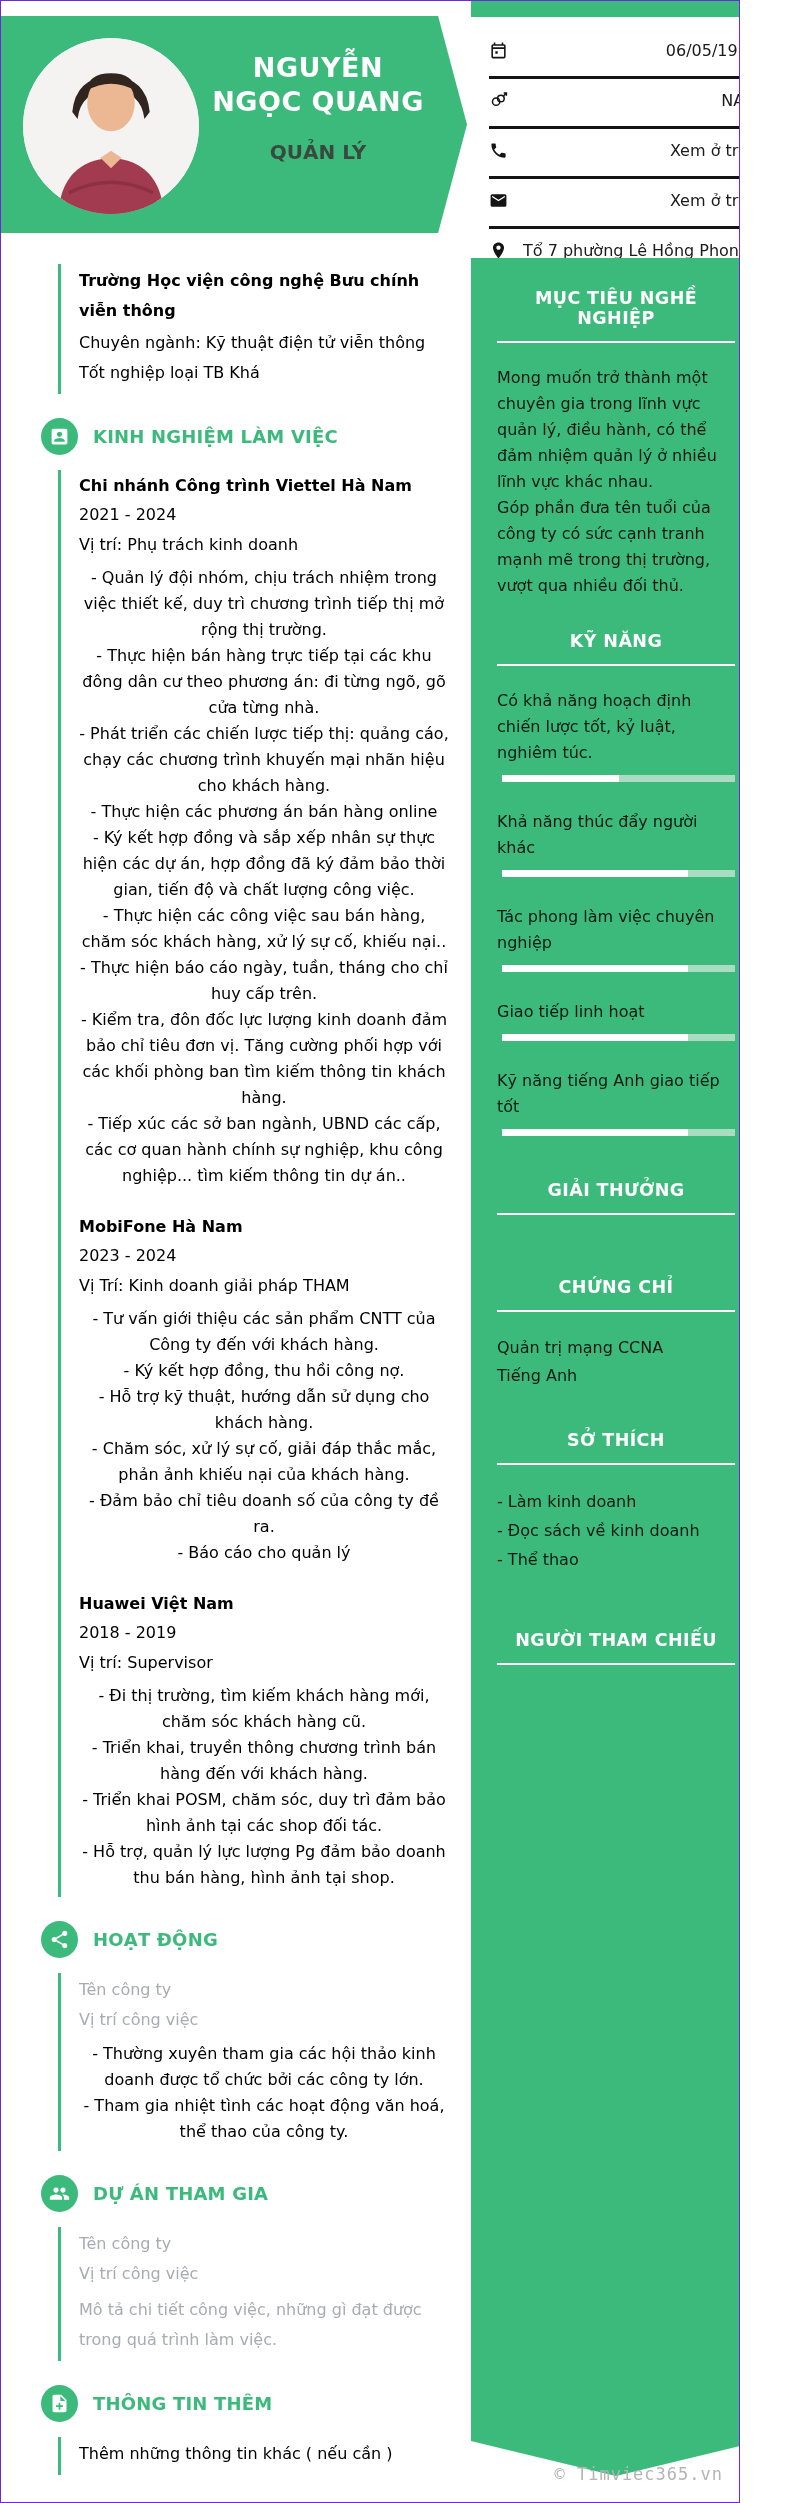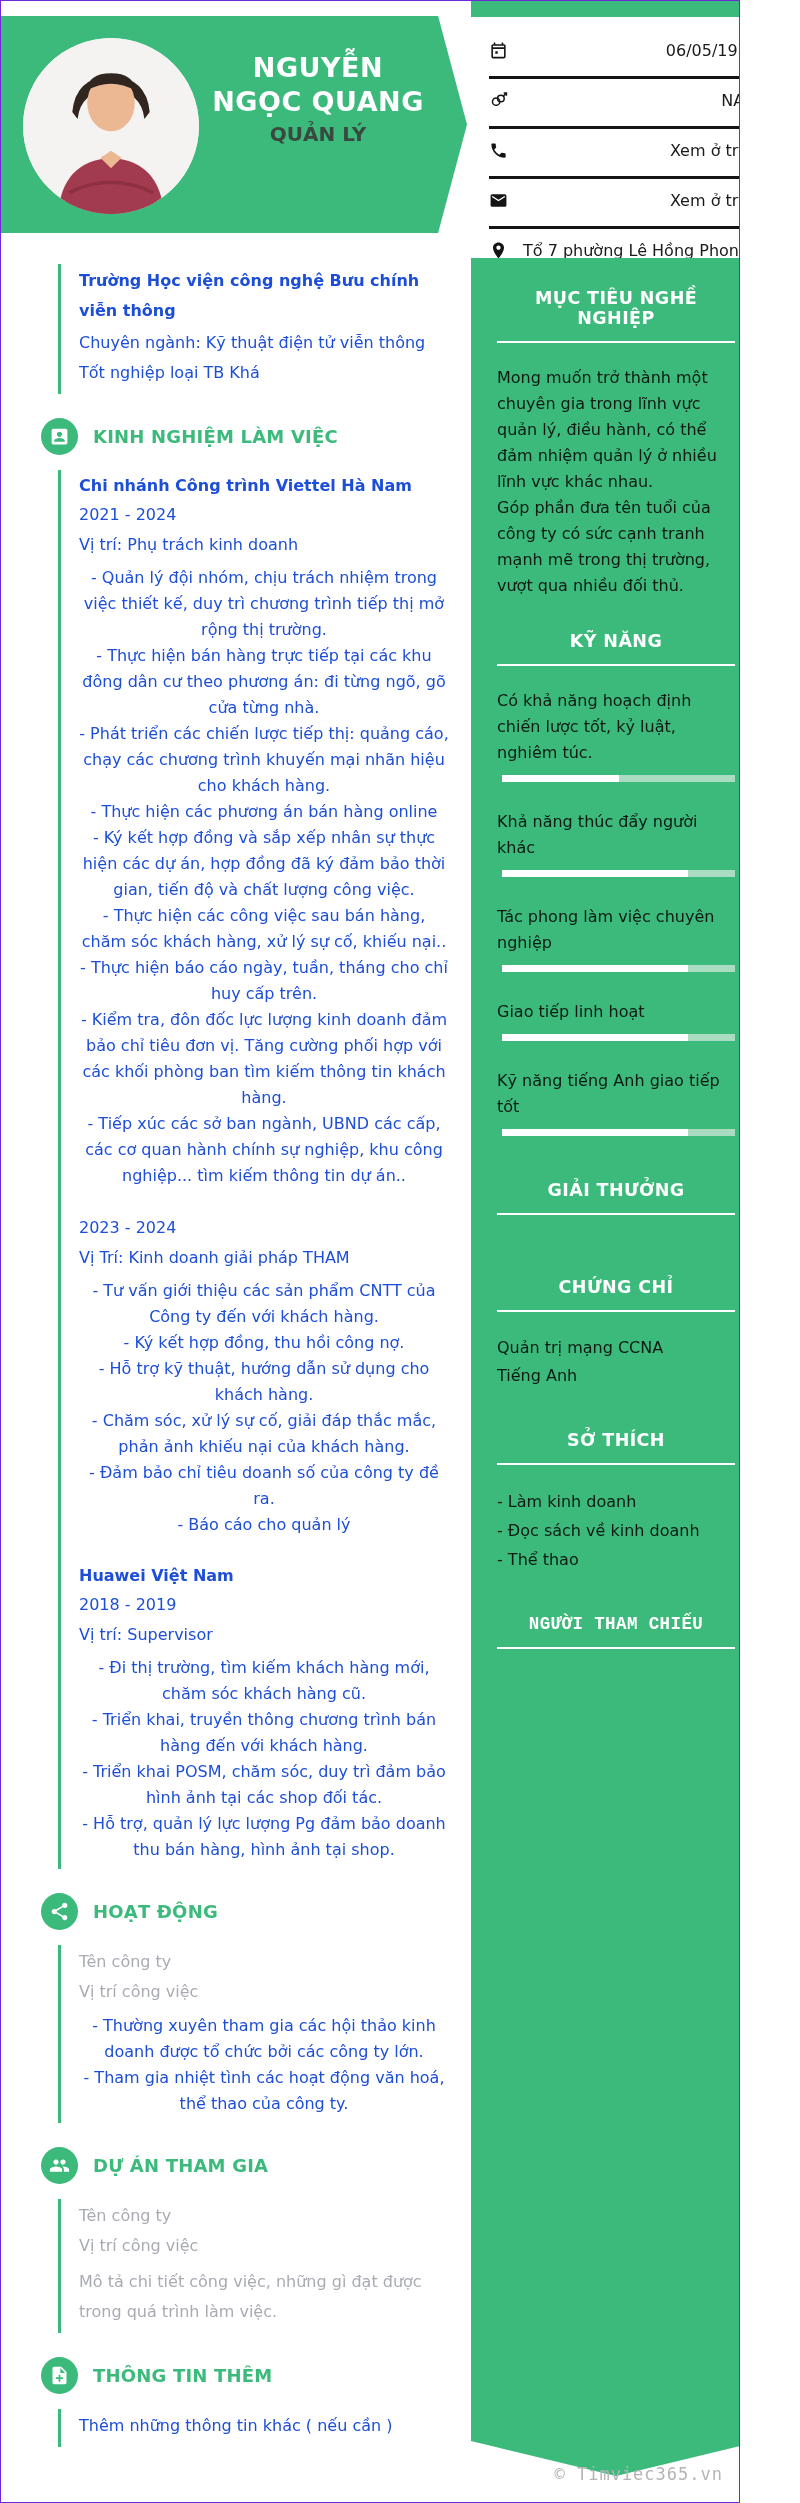--- a/index.html
+++ b/index.html
@@ -13,21 +13,21 @@
   body{font-family:"DejaVu Sans","Liberation Sans",sans-serif;}
   .page{position:relative;width:740px;height:2503px;background:#fff;border:1px solid #6d28d9;overflow:hidden;}
 
   
   .header-band{position:absolute;top:15px;left:0;width:466px;height:217px;background:var(--green);
     clip-path:polygon(0 0,93.8% 0,100% 50%,93.8% 100%,0 100%);}
   .avatar{position:absolute;top:37px;left:22px;width:176px;height:176px;border-radius:50%;overflow:hidden;background:#fff;z-index:3;}
   .avatar svg{width:100%;height:100%;display:block;}
   .name-block{position:absolute;top:50px;left:196px;width:242px;text-align:center;z-index:2;}
   .name-line{color:#fff;font-weight:bold;font-size:27px;line-height:34px;letter-spacing:0.5px;}
-  .job-title{color:#39493f;font-weight:bold;font-size:20px;line-height:26px;margin-top:2px;}
+  .job-title{color:#39493f;font-weight:bold;font-size:20px;line-height:26px;margin-top:20px;}
 
   
   .contact-card{position:absolute;top:0;left:470px;width:290px;}
   .contact-topbar{height:16px;background:var(--green);margin-bottom:12px;}
   .contact-item{display:flex;align-items:flex-start;gap:15px;margin:0 3px 0 18px;padding:9px 0 12px 0;border-bottom:3px solid #141414;justify-content:space-between;}
   .contact-item .cicon{width:19px;height:19px;flex:none;margin-top:3px;color:#141414;}
   .contact-item .cicon svg{width:19px;height:19px;display:block;}
   .contact-value{font-size:16px;line-height:26px;color:#1a1a1a;}
 
   
@@ -47,21 +47,21 @@
 
   
   .left-col{position:absolute;left:0;top:263px;width:470px;padding-left:40px;}
   .section{margin-bottom:24px;}
   .section-head{display:flex;align-items:center;gap:15px;margin-bottom:15px;}
   .head-icon{width:37px;height:37px;border-radius:50%;background:var(--green);color:#fff;
     display:flex;align-items:center;justify-content:center;flex:none;}
   .head-icon svg{width:21px;height:21px;display:block;}
   .section-title{color:var(--green);font-weight:bold;font-size:18px;letter-spacing:0.2px;}
   .section-body{border-left:3px solid var(--green);margin-left:17px;margin-right:22px;padding:2px 0 6px 18px;}
-  .section-body p{margin:0;font-size:16px;line-height:26px;color:#1d4ed8;}
+  .section-body p{margin:0;font-size:16px;line-height:26px;color:#000000;}
   .edu-school{font-weight:bold;line-height:30px !important;margin-bottom:2px !important;}
   .job{margin-bottom:24px;}
   .job:last-child{margin-bottom:0;}
   .job .company{font-weight:bold;line-height:28px !important;}
   .job .period{line-height:30px !important;}
   .job .position{line-height:30px !important;margin-bottom:5px !important;}
   .ph{color:var(--muted) !important;line-height:30px !important;}
   .bullets p{line-height:26px;text-align:center;}
   .gap-top{margin-top:6px !important;}
 
@@ -191,21 +191,21 @@
 
     <div class="panel-heading" style="margin-top:62px;">CHỨNG CHỈ</div>
     <p class="cert-line">Quản trị mạng CCNA</p>
     <p class="cert-line">Tiếng Anh</p>
 
     <div class="panel-heading" style="margin-top:40px;">SỞ THÍCH</div>
     <p class="hobby-line">- Làm kinh doanh</p>
     <p class="hobby-line">- Đọc sách về kinh doanh</p>
     <p class="hobby-line">- Thể thao</p>
 
-    <div class="panel-heading" style="margin-top:40px;font-family:Liberation Mono, monospace;">NGƯỜI THAM CHIẾU</div>
+    <div class="panel-heading" style="margin-top:56px;">NGƯỜI THAM CHIẾU</div>
   </div>
 
   <div class="left-col">
 
     <div class="section">
       <div class="section-body">
         <p class="edu-school">Trường Học viện công nghệ Bưu chính viễn thông</p>
         <p style="line-height:30px;">Chuyên ngành: Kỹ thuật điện tử viễn thông</p>
         <p style="line-height:30px;">Tốt nghiệp loại TB Khá</p>
       </div>
@@ -233,20 +233,21 @@
             <p>- Thực hiện các phương án bán hàng online</p>
             <p>- Ký kết hợp đồng và sắp xếp nhân sự thực hiện các dự án, hợp đồng đã ký đảm bảo thời gian, tiến độ và chất lượng công việc.</p>
             <p>- Thực hiện các công việc sau bán hàng, chăm sóc khách hàng, xử lý sự cố, khiếu nại..</p>
             <p>- Thực hiện báo cáo ngày, tuần, tháng cho chỉ huy cấp trên.</p>
             <p>- Kiểm tra, đôn đốc lực lượng kinh doanh đảm bảo chỉ tiêu đơn vị. Tăng cường phối hợp với các khối phòng ban tìm kiếm thông tin khách hàng.</p>
             <p>- Tiếp xúc các sở ban ngành, UBND các cấp, các cơ quan hành chính sự nghiệp, khu công nghiệp... tìm kiếm thông tin dự án..</p>
           </div>
         </div>
 
         <div class="job">
+          <p class="company">MobiFone Hà Nam</p>
           <p class="period">2023 - 2024</p>
           <p class="position">Vị Trí: Kinh doanh giải pháp THAM</p>
           <div class="bullets">
             <p>- Tư vấn giới thiệu các sản phẩm CNTT của Công ty đến với khách hàng.</p>
             <p>- Ký kết hợp đồng, thu hồi công nợ.</p>
             <p>- Hỗ trợ kỹ thuật, hướng dẫn sử dụng cho khách hàng.</p>
             <p>- Chăm sóc, xử lý sự cố, giải đáp thắc mắc, phản ảnh khiếu nại của khách hàng.</p>
             <p>- Đảm bảo chỉ tiêu doanh số của công ty đề ra.</p>
             <p>- Báo cáo cho quản lý</p>
           </div>

